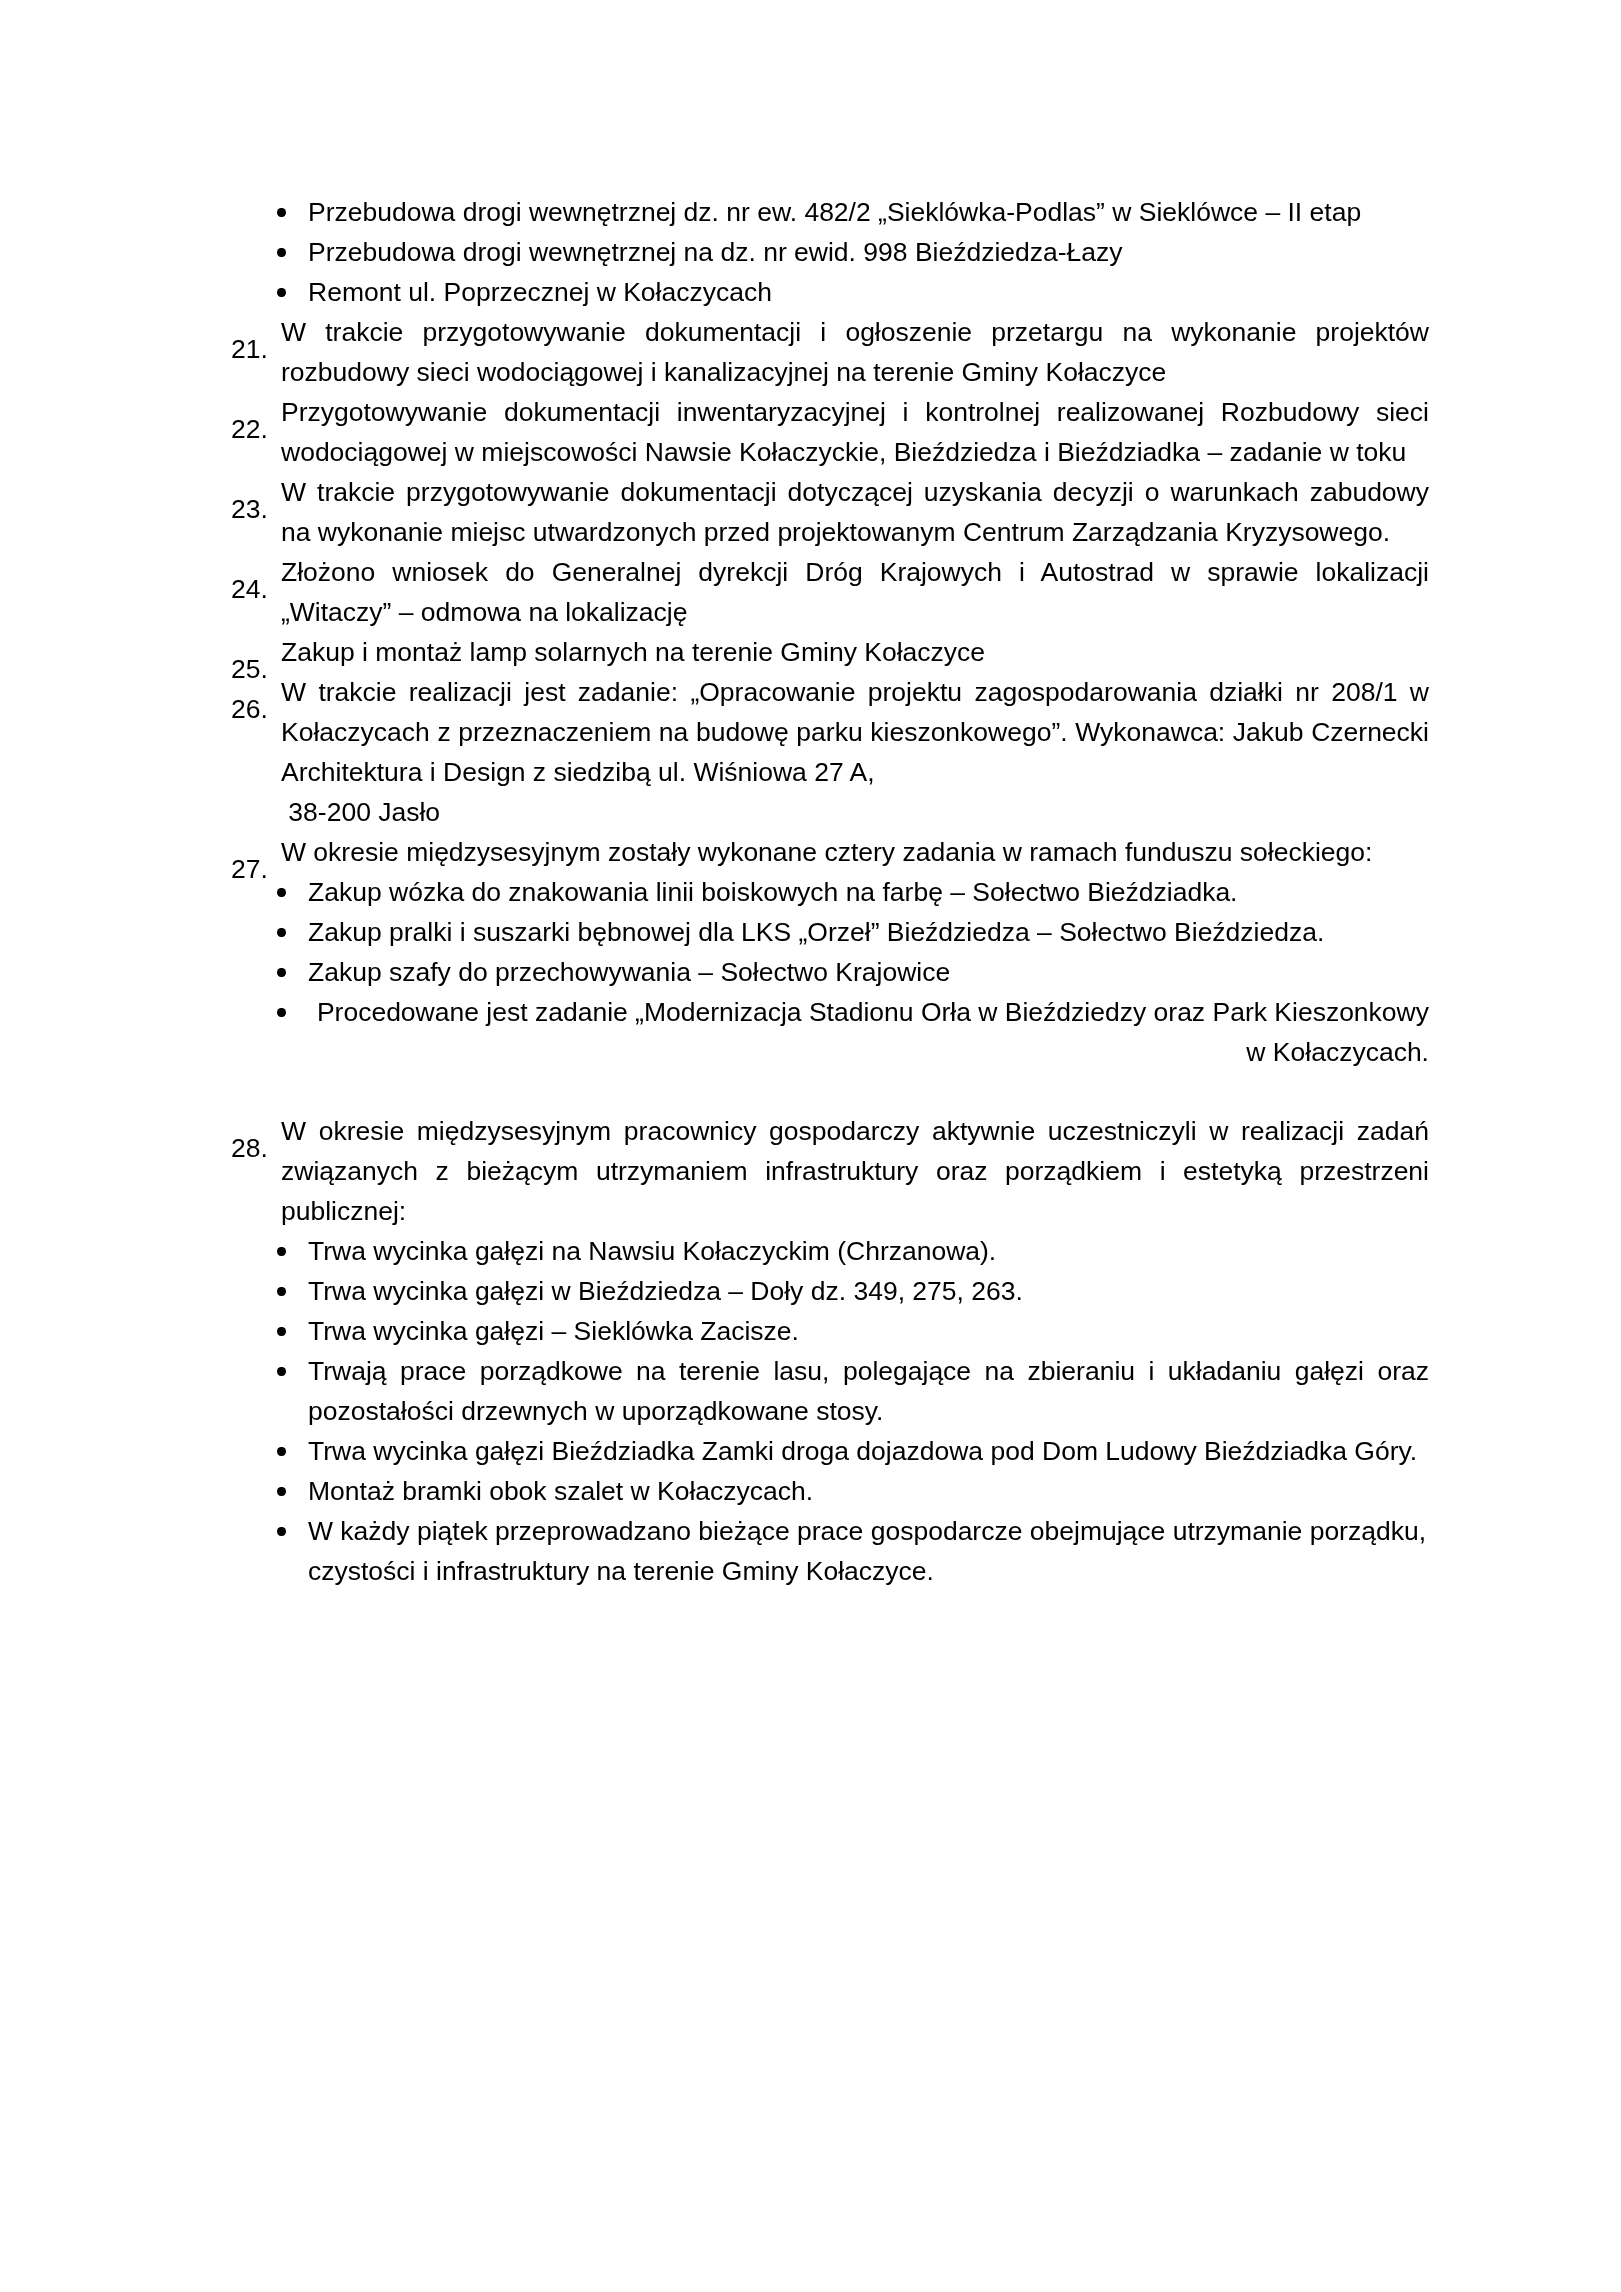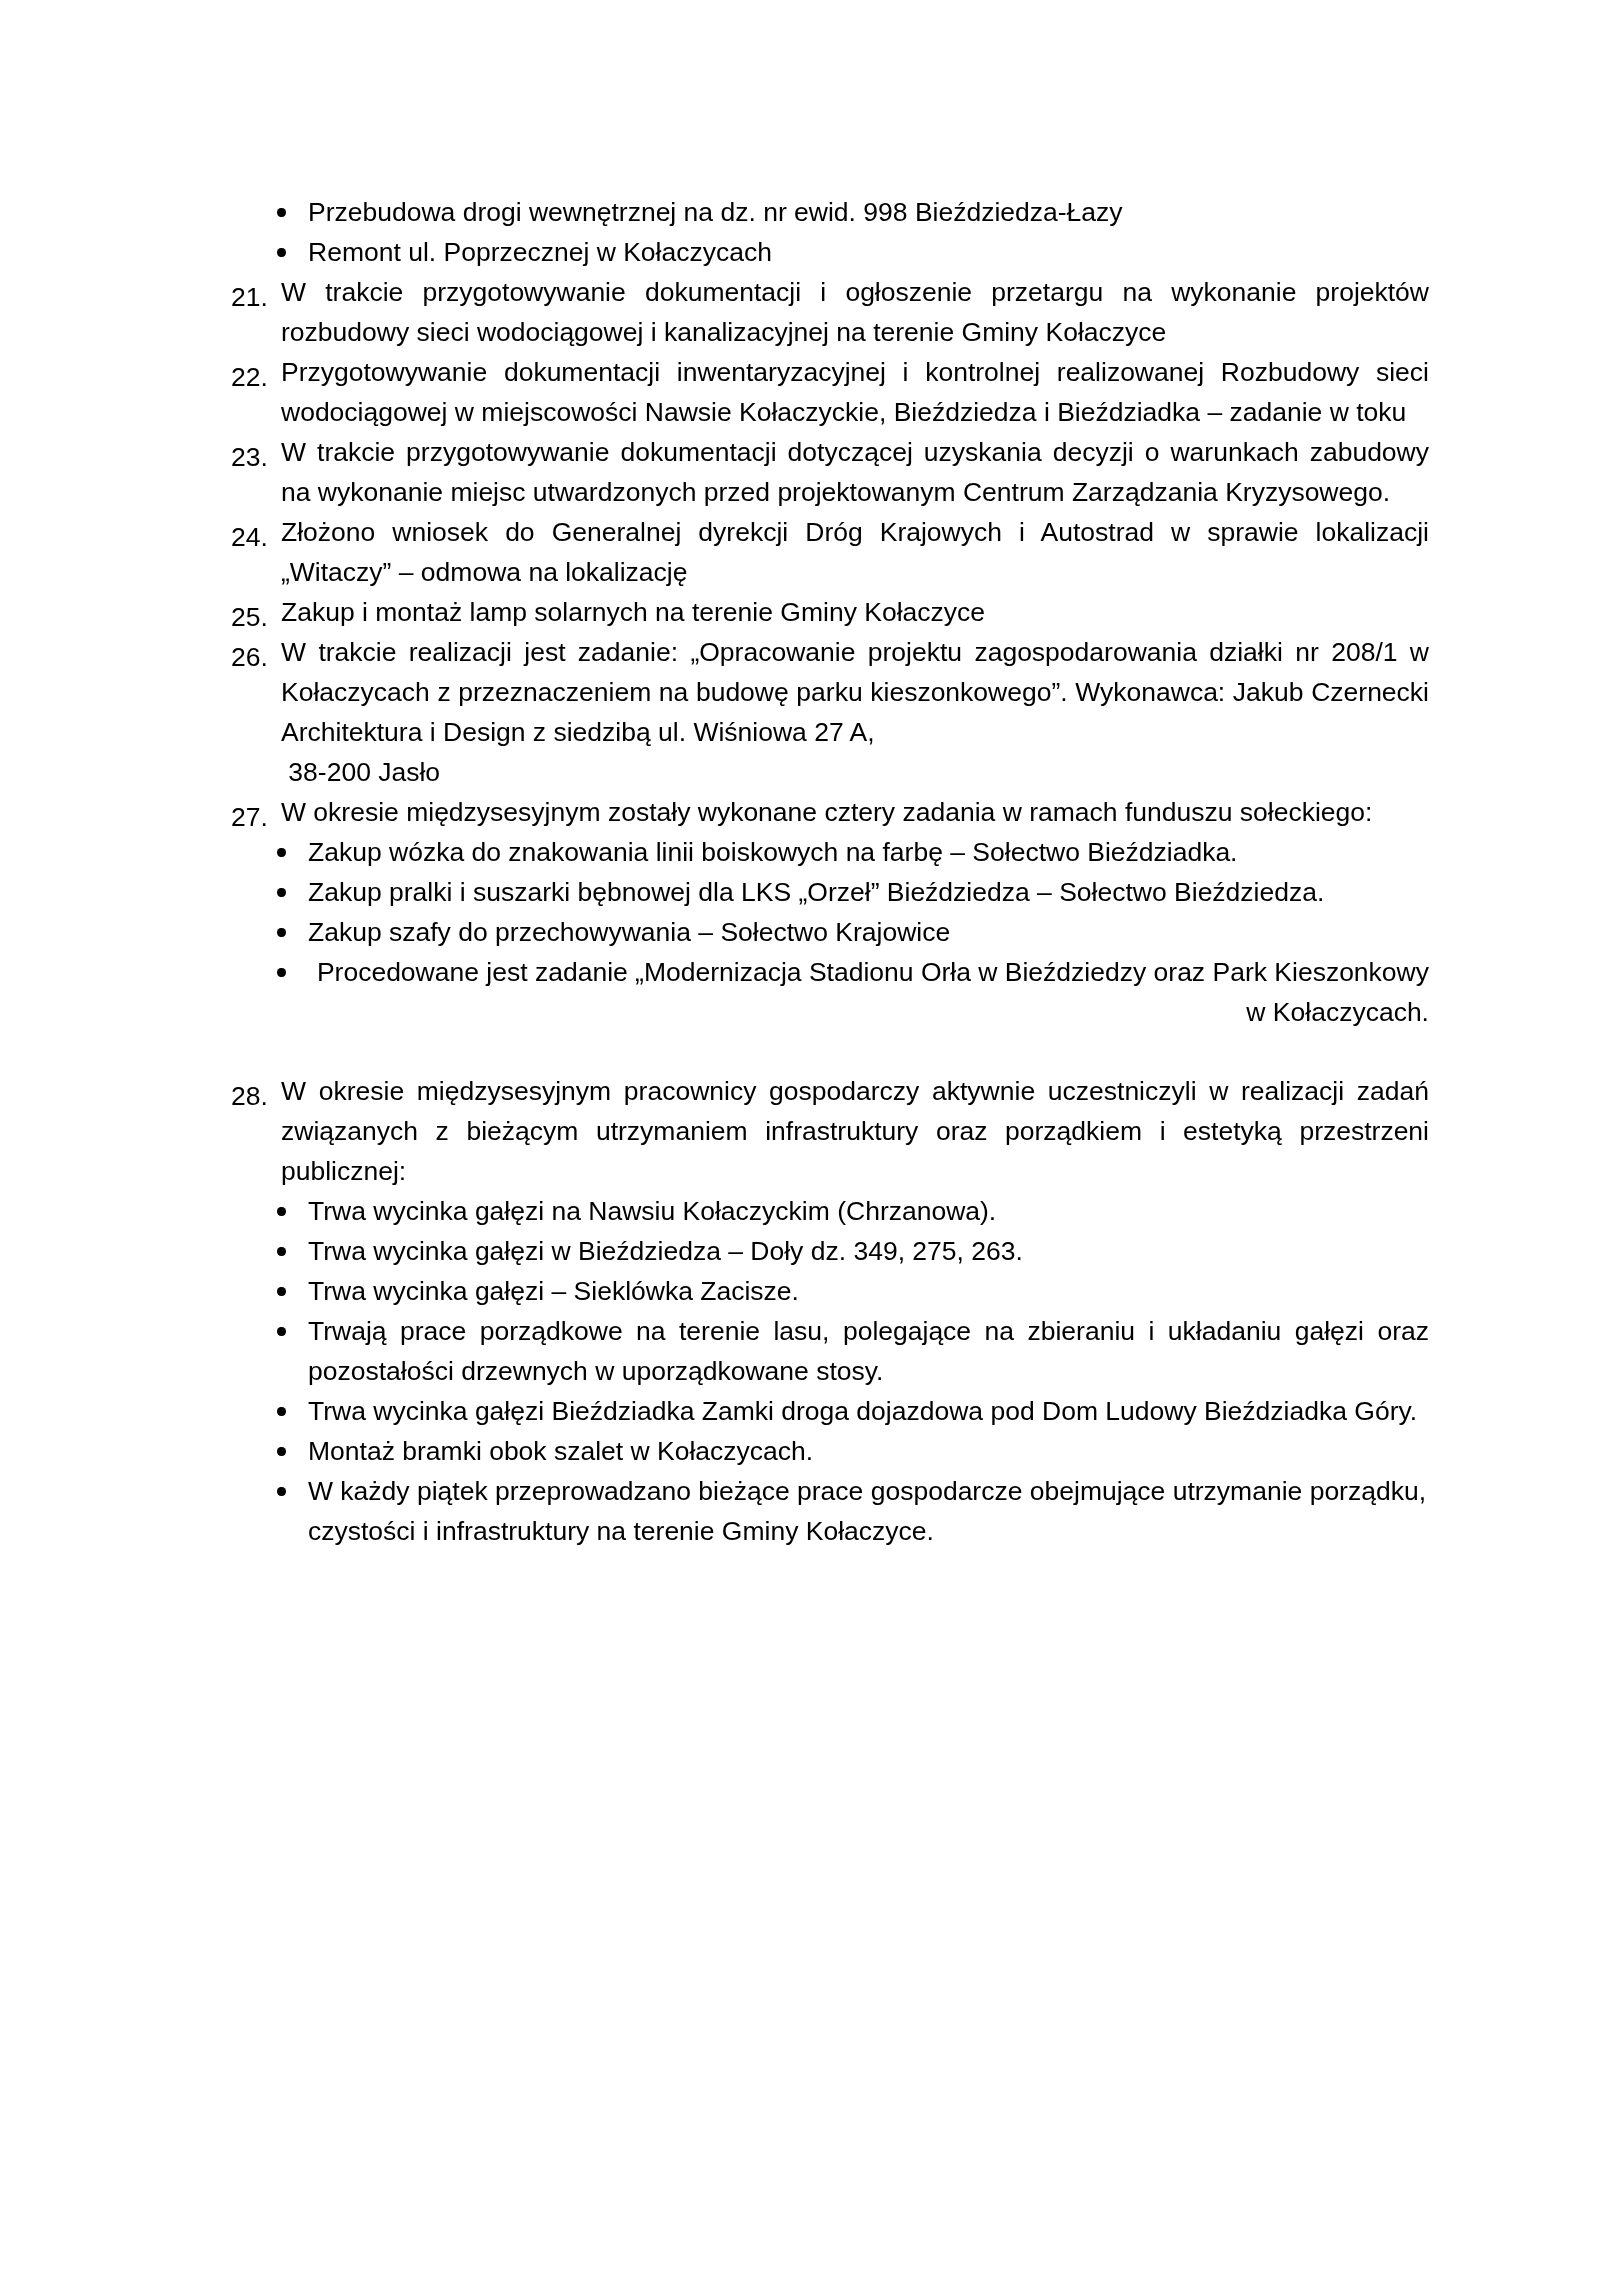--- a/index.html
+++ b/index.html
@@ -15,21 +15,21 @@
     color: #000000;
   }
   .num-item {
     position: relative;
     padding-left: 50px;
     text-align: justify;
   }
   .num-item .num {
     position: absolute;
     left: 0;
-    top: 5px;
+    top: 17px;
   }
   .bullets {
     list-style: none;
     margin: 0;
     padding: 0;
   }
   .bullet {
     position: relative;
     padding-left: 77px;
     text-align: justify;
@@ -44,20 +44,21 @@
     background: #000;
   }
   .gap { height: 39px; }
 </style>
 </head>
 <body>
 
 <div class="page">
 
   <ul class="bullets">
+    <li class="bullet"><span class="dot"></span><span>Przebudowa drogi wewnętrznej dz. nr ew. 482/2 „Sieklówka-Podlas” w Sieklówce – II etap</span></li>
     <li class="bullet"><span class="dot"></span><span>Przebudowa drogi wewnętrznej na dz. nr ewid. 998 Bieździedza-Łazy</span></li>
     <li class="bullet"><span class="dot"></span><span>Remont ul. Poprzecznej w Kołaczycach</span></li>
   </ul>
 
   <div class="num-item">
     <span class="num">21.</span>
     <span>W trakcie przygotowywanie dokumentacji i ogłoszenie przetargu na wykonanie projektów rozbudowy sieci wodociągowej i kanalizacyjnej na terenie Gminy Kołaczyce</span>
   </div>
 
   <div class="num-item">

